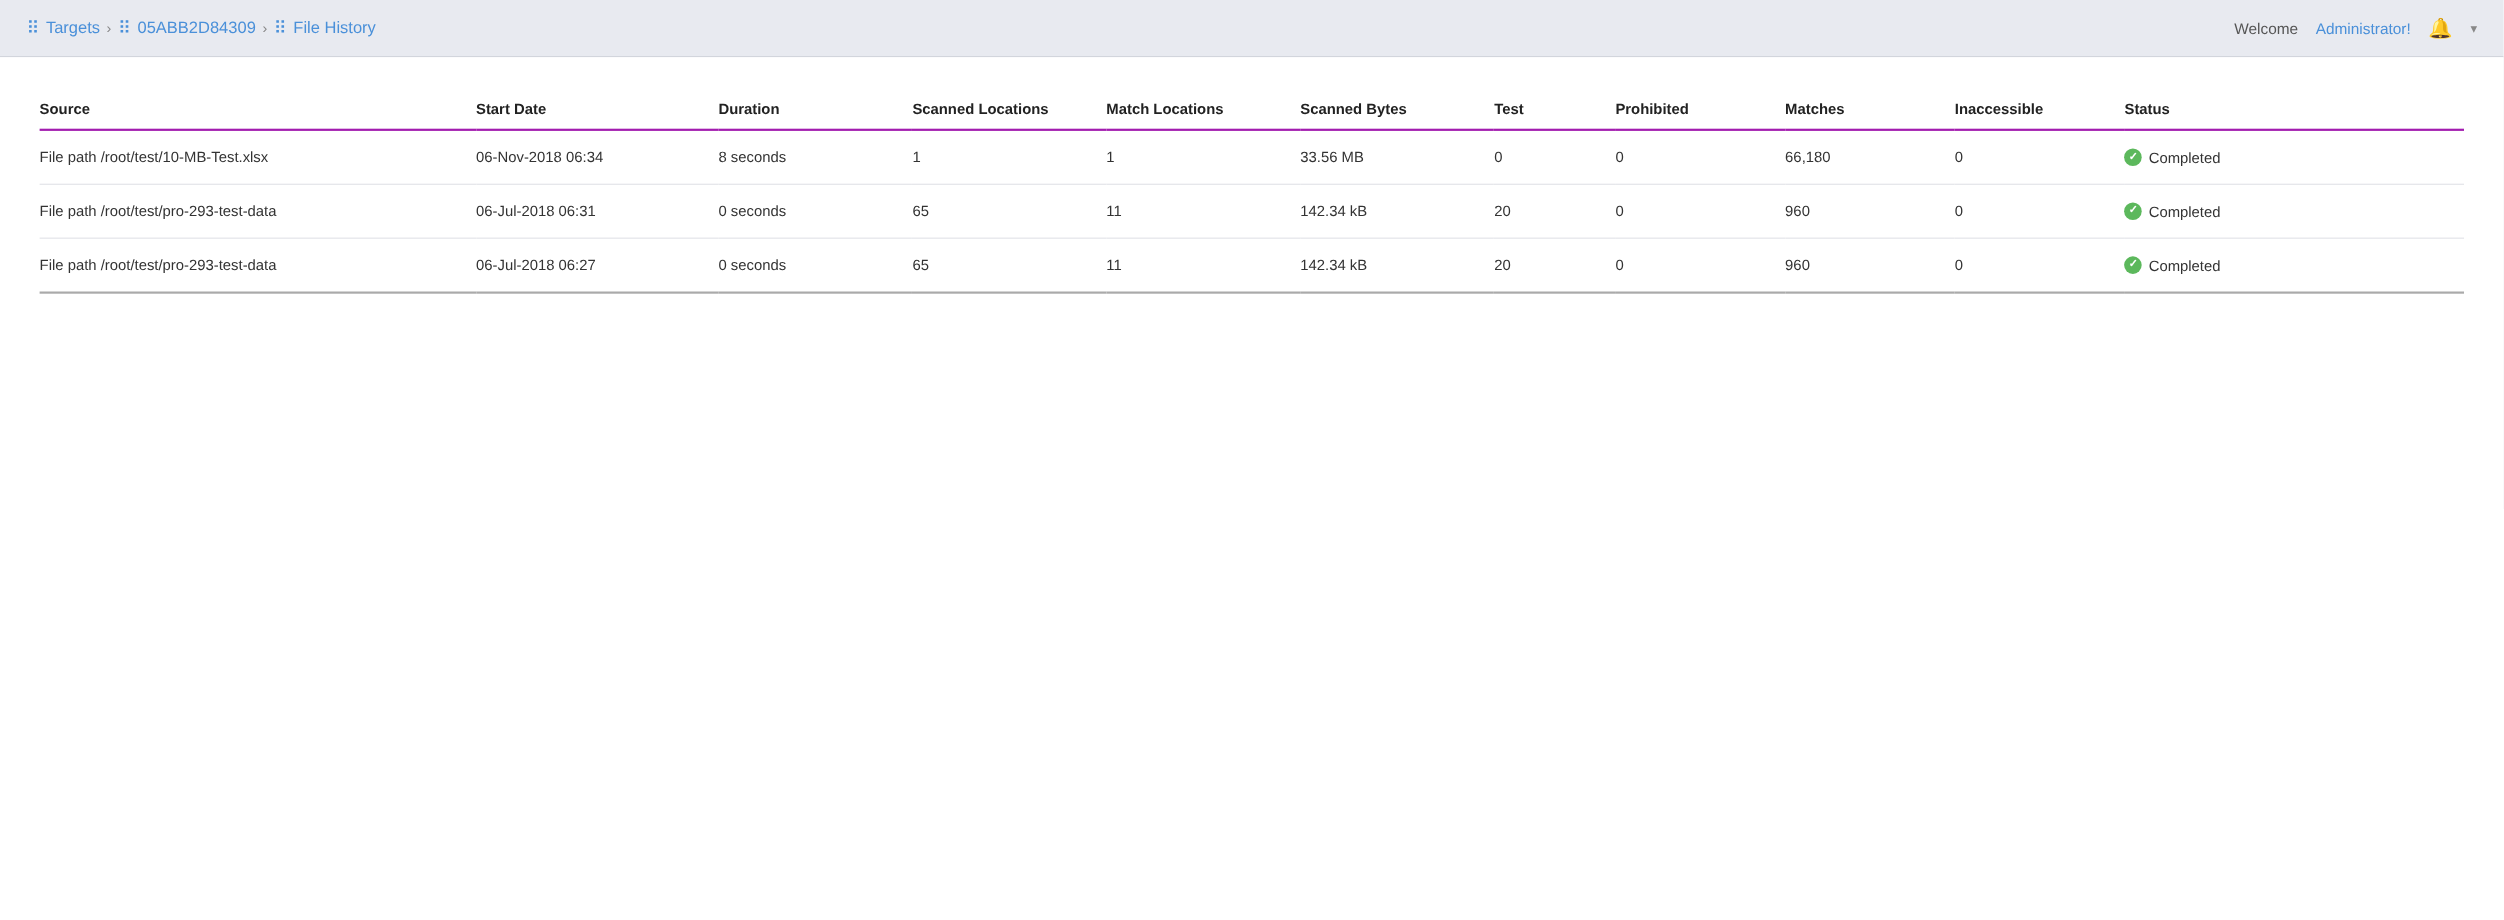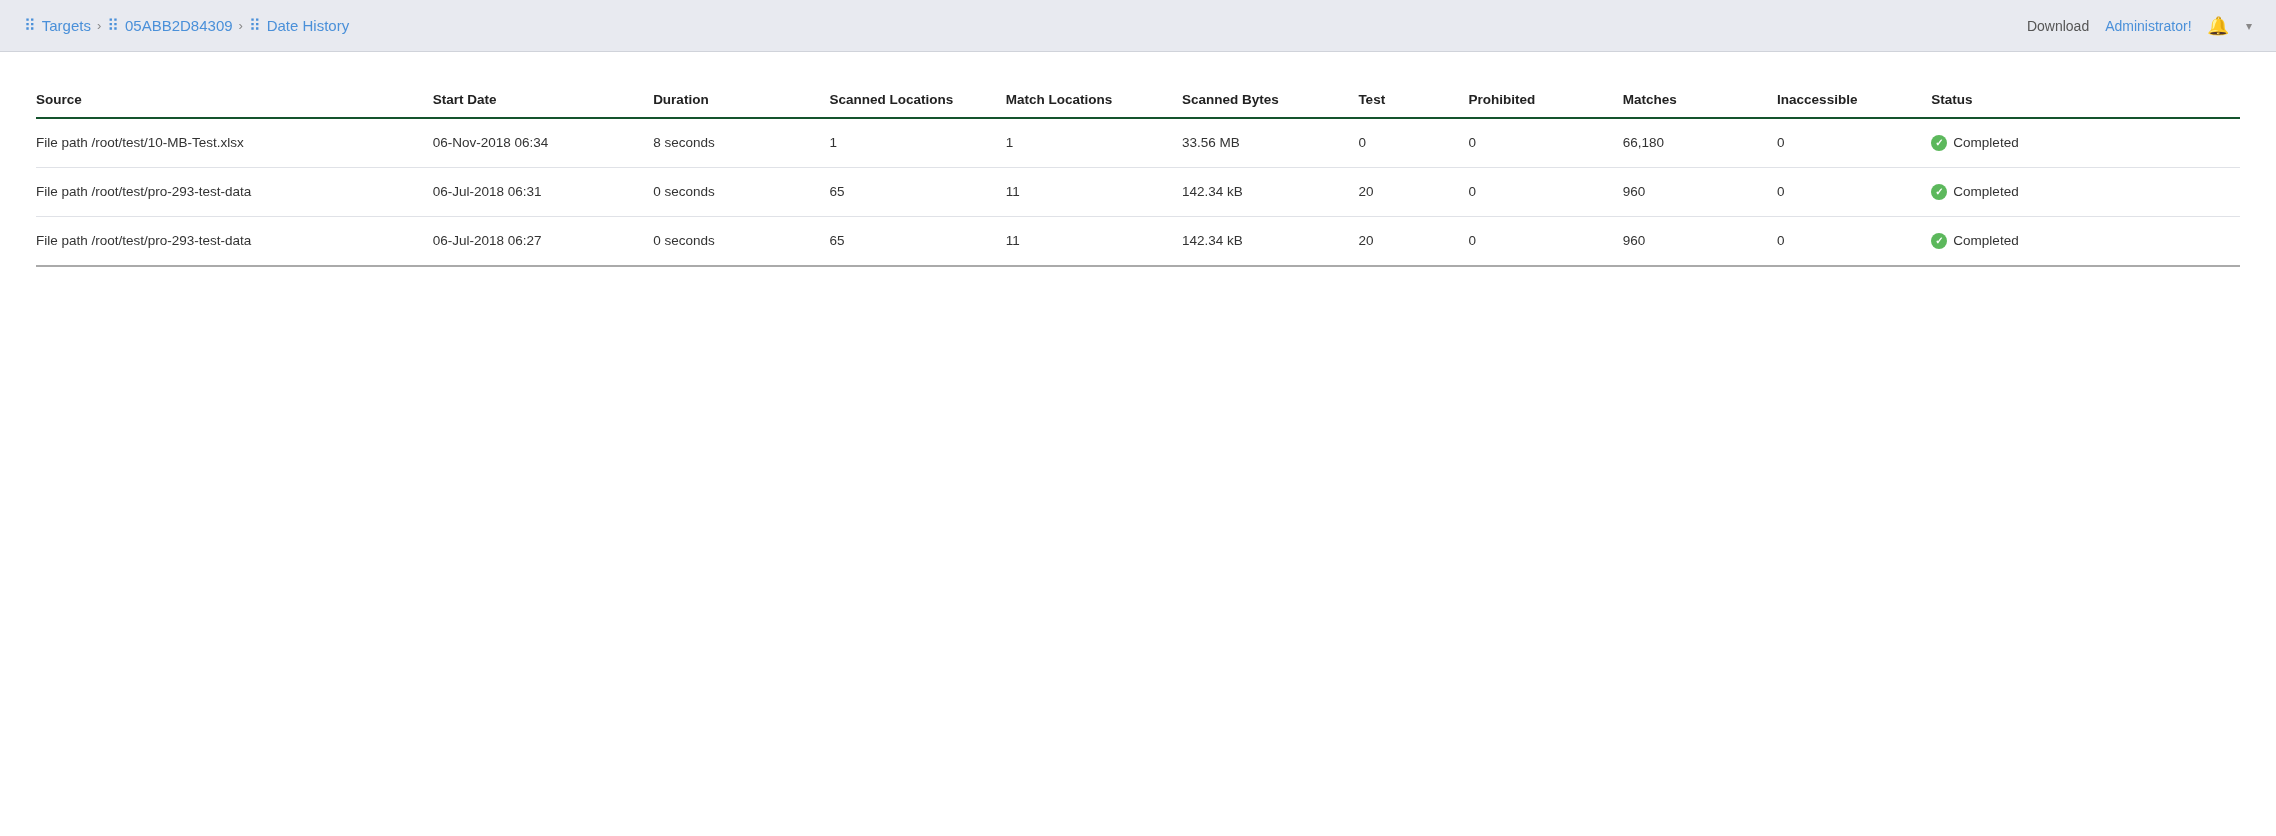--- a/index.html
+++ b/index.html
@@ -95,21 +95,21 @@
     .download-btn .dl-icon {
       font-size: 16px;
     }
 
     
     .scan-table {
       width: 100%;
       border-collapse: collapse;
     }
     .scan-table thead tr {
-      border-bottom: 2px solid #14532d;
+      border-bottom: 2px solid #a21caf;
     }
     .scan-table th {
       text-align: left;
       font-weight: 700;
       font-size: 13.5px;
       color: #222;
       padding: 10px 12px 10px 0;
       vertical-align: bottom;
       white-space: normal;
     }
@@ -122,21 +122,21 @@
     }
     .scan-table tbody tr {
       border-bottom: 1px solid #e0e2e7;
     }
     .scan-table tbody tr:last-child {
       border-bottom: 2px solid #aaa;
     }
 
     .status-completed {
       display: flex;
-      align-items: flex-start;
+      align-items: center;
       gap: 6px;
       color: #333;
       white-space: nowrap;
     }
     .green-circle {
       width: 16px;
       height: 16px;
       background: #5cb85c;
       border-radius: 50%;
       display: inline-flex;
@@ -169,24 +169,24 @@
 
 <nav class="navbar">
   <div class="nav-left">
     <span class="nav-dots">⠿</span>
     <a class="nav-link">Targets</a>
     <span class="nav-chevron">›</span>
     <span class="nav-dots">⠿</span>
     <a class="nav-link">05ABB2D84309</a>
     <span class="nav-chevron">›</span>
     <span class="nav-dots">⠿</span>
-    <span class="nav-link">Date History</span>
+    <span class="nav-link">File History</span>
   </div>
   <div class="nav-right">
-    <span>Download</span>
+    <span>Welcome</span>
     <a class="admin-link">Administrator!</a>
     <span class="bell-icon">🔔</span>
     <span class="caret">▾</span>
   </div>
 </nav>
 
 <div class="main-content">
 
 
   <table class="scan-table">

